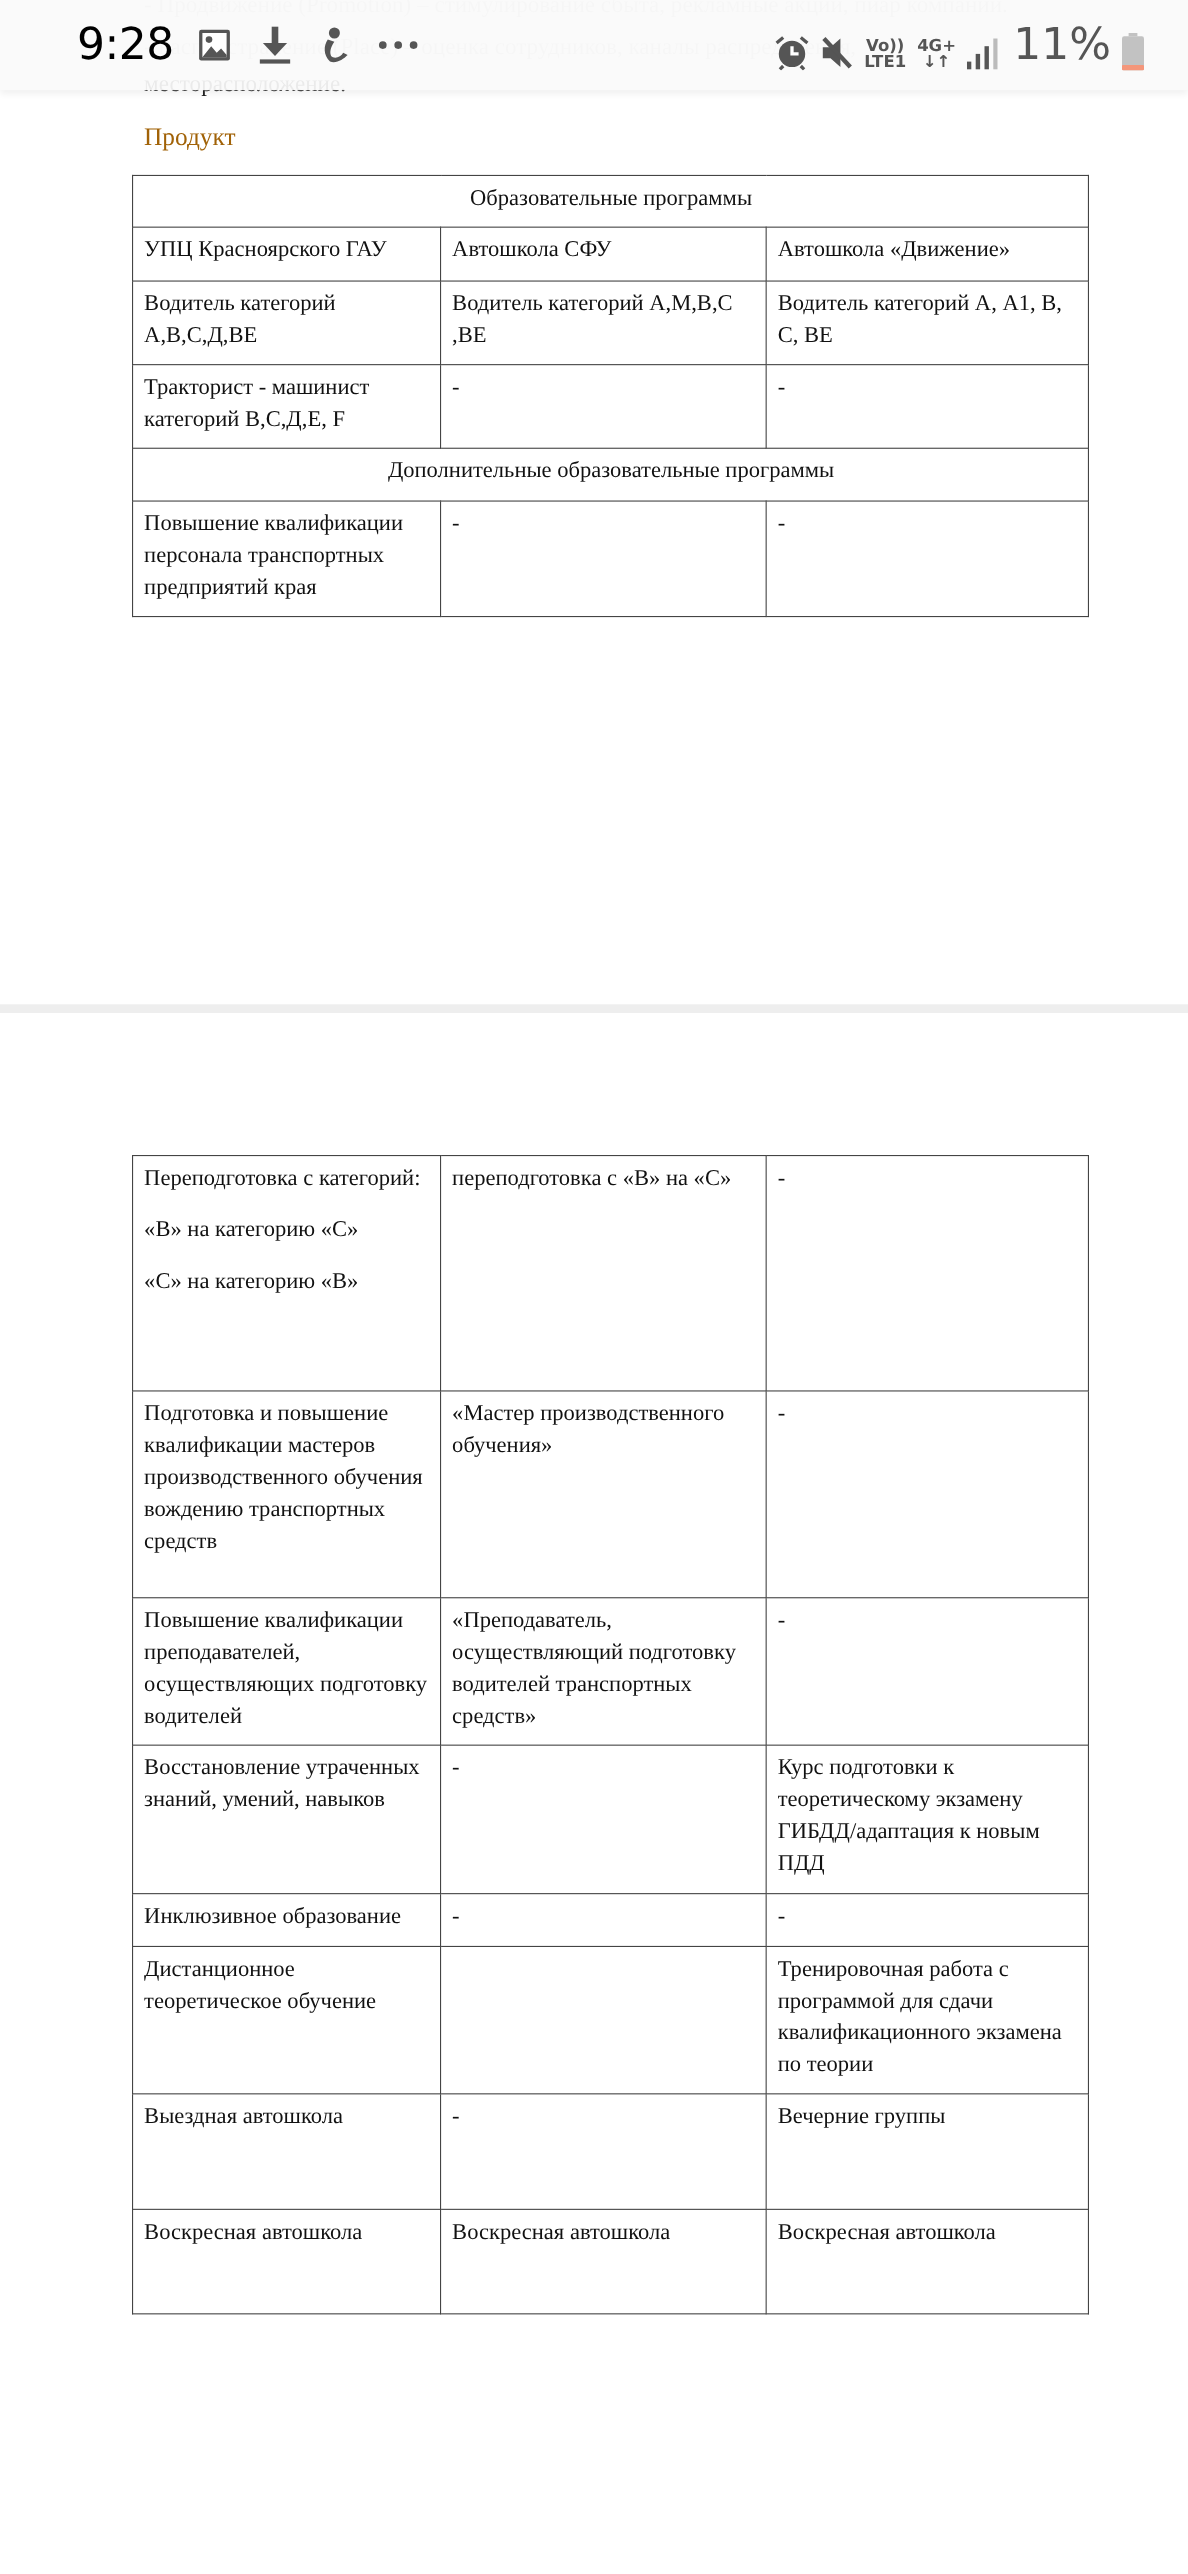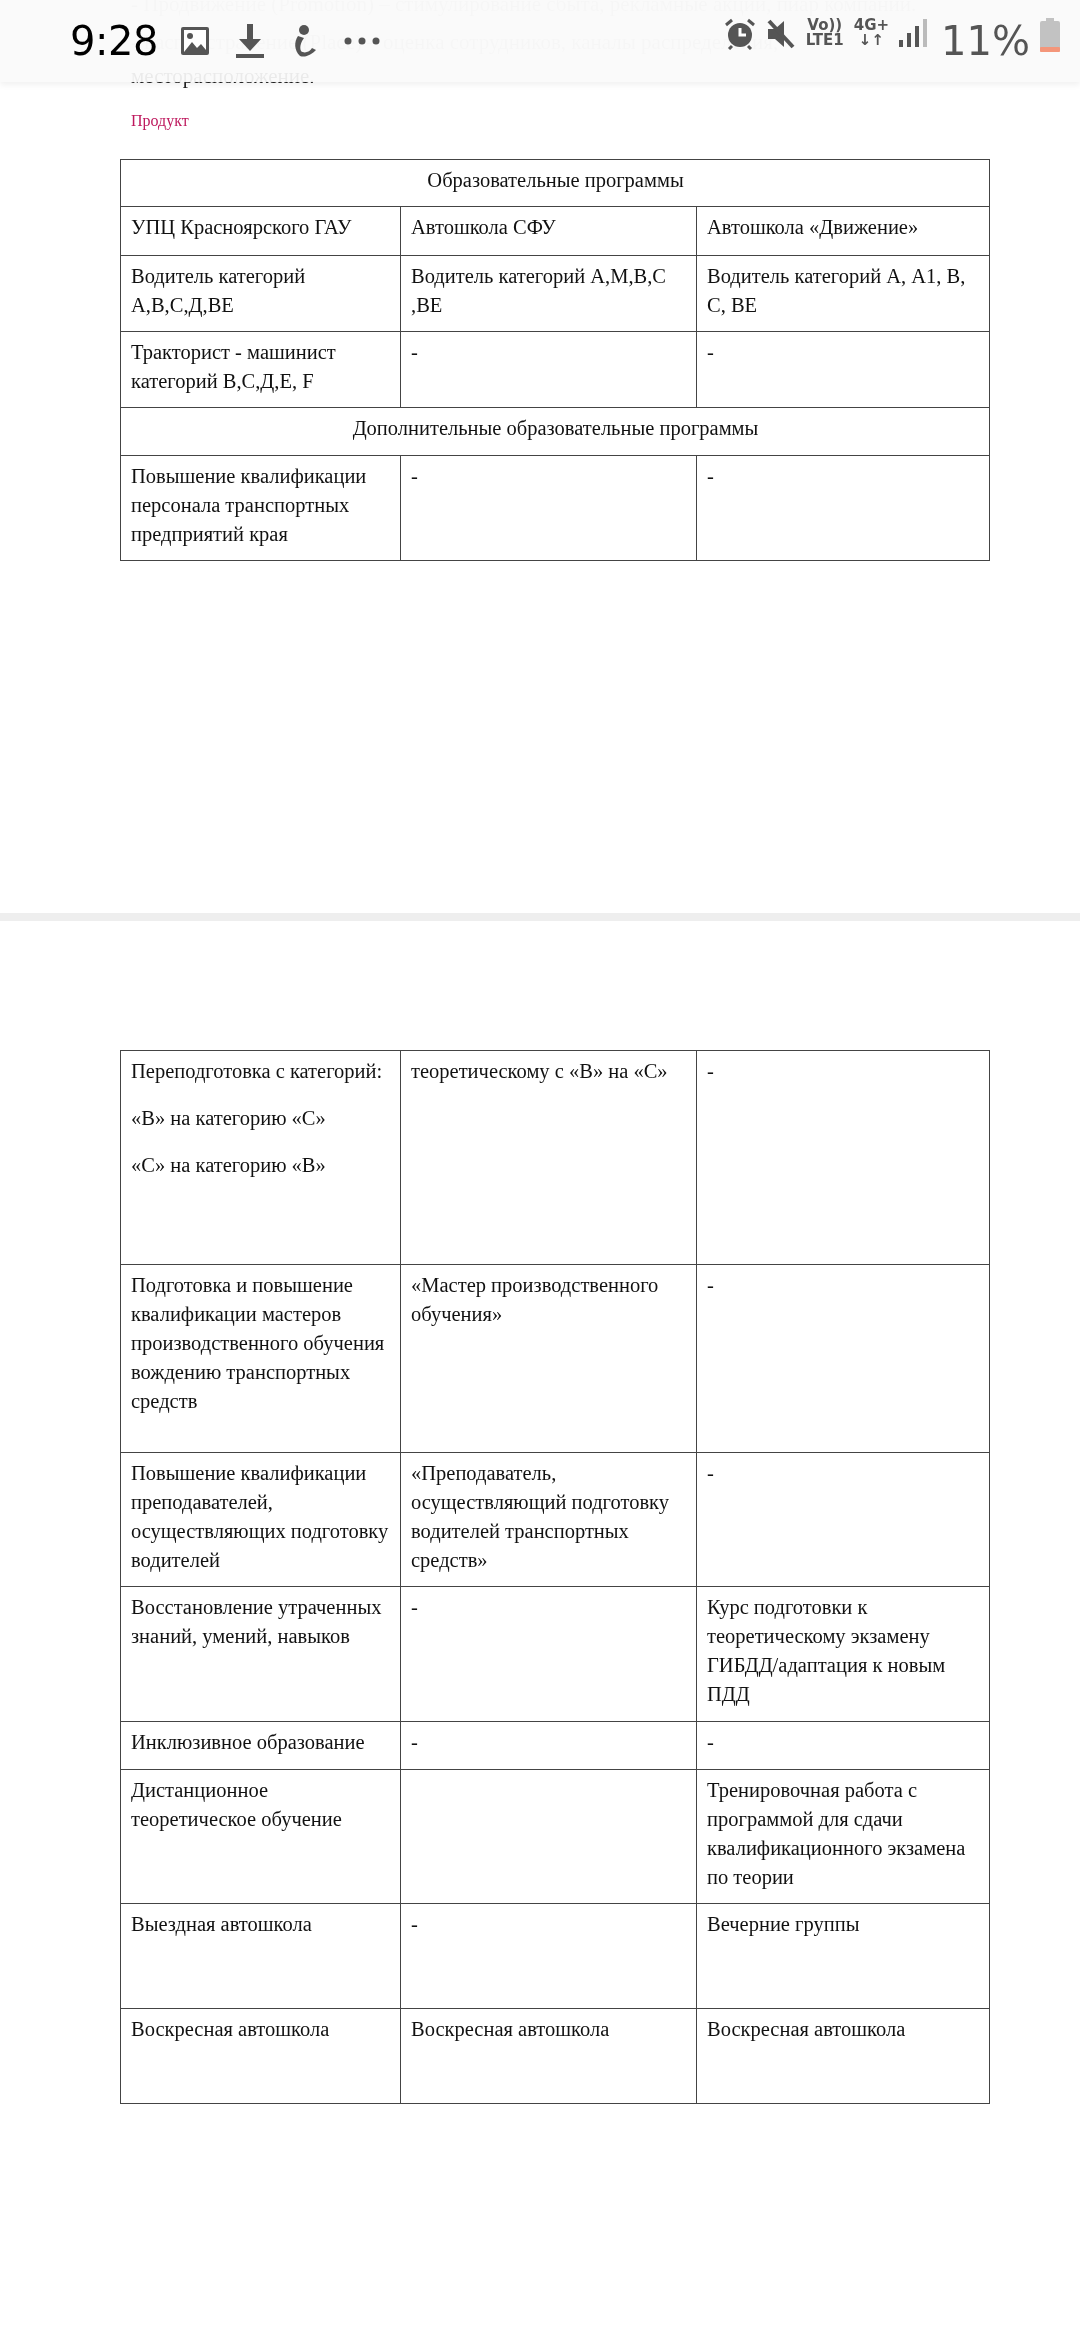--- a/index.html
+++ b/index.html
@@ -9,21 +9,21 @@
     font-family:"Liberation Serif", "DejaVu Serif", serif;
     color:#111;
   }
   .page { position:absolute; left:0; width:1080px; background:#fff; }
   .page1 { top:0; height:913px; }
   .page-gap { position:absolute; left:0; top:913px; width:1080px; height:8px; background:#eeeeee; }
   .page2 { top:921px; height:1419px; }
 
   .bg-line { position:absolute; left:131px; font-size:21px; color:#222; white-space:nowrap; }
   .faded { color:#c9c9c9; }
-  .heading { position:absolute; left:131px; top:112px; font-size:16px; color:#be185d; }
+  .heading { position:absolute; left:131px; top:112px; font-size:23px; color:#a16207; }
 
   table.doc {
     position:absolute; left:120px; width:869px;
     border-collapse:collapse; table-layout:fixed;
     font-size:20.5px; line-height:29px;padding-left:21px;
   }
   table.doc td {
     border:1.5px solid #444; vertical-align:top;
     padding:6px 9px 6px 10px; word-wrap:break-word;
   }
@@ -37,21 +37,21 @@
   
   .statusbar {
     position:absolute; left:0; top:0; width:1080px; height:82px;
     background:rgba(250,250,250,0.93);
     box-shadow:0 3px 6px rgba(0,0,0,0.06);
     display:flex; align-items:center;
     font-family:"DejaVu Sans", "Liberation Sans", sans-serif; color:#555;
   }
   .sb-time { margin-left:70px; font-size:40px; color:#000000; letter-spacing:-0.5px; }
   .sb-left-icons { display:flex; align-items:center; gap:26px; margin-left:22px; }
-  .sb-right { margin-left:auto; margin-right:20px; display:flex; align-items:flex-start; gap:10px; }
+  .sb-right { margin-left:auto; margin-right:40px; display:flex; align-items:flex-end; gap:10px; }
   .sb-icon svg { display:block; }
   .sb-net { font-size:15px; line-height:15px; font-weight:bold; text-align:center; color:#555; }
   .sb-batt-pct { font-size:40px; color:#555; margin-left:4px; }
 </style>
 </head>
 <body>
 
 <div class="page page1">
   <div class="bg-line faded" style="top:-8px;">- Продвижение (Promotion) – стимулирование сбыта, рекламные акции, пиар компании.</div>
   <div class="bg-line faded" style="top:30px;">- Распространение (Place) – оценка сотрудников, каналы распределения,</div>
@@ -105,21 +105,21 @@
       <col class="c2">
       <col class="c3">
     </colgroup>
   <tbody>
       <tr style="height:214px;">
     <td>
       <p>Переподготовка с категорий:</p>
       <p>«В» на категорию «С»</p>
       <p>«С» на категорию «В»</p>
     </td>
-    <td>теоретическому с «В» на «С»</td>
+    <td>переподготовка с «В» на «С»</td>
     <td>-</td>
   </tr>
   <tr style="height:188px;">
     <td>Подготовка и повышение квалификации мастеров производственного обучения вождению транспортных средств</td>
     <td>«Мастер производственного обучения»</td>
     <td>-</td>
   </tr>
   <tr style="height:134px;">
     <td>Повышение квалификации преподавателей, осуществляющих подготовку водителей</td>
     <td>«Преподаватель, осуществляющий подготовку водителей транспортных средств»</td>

